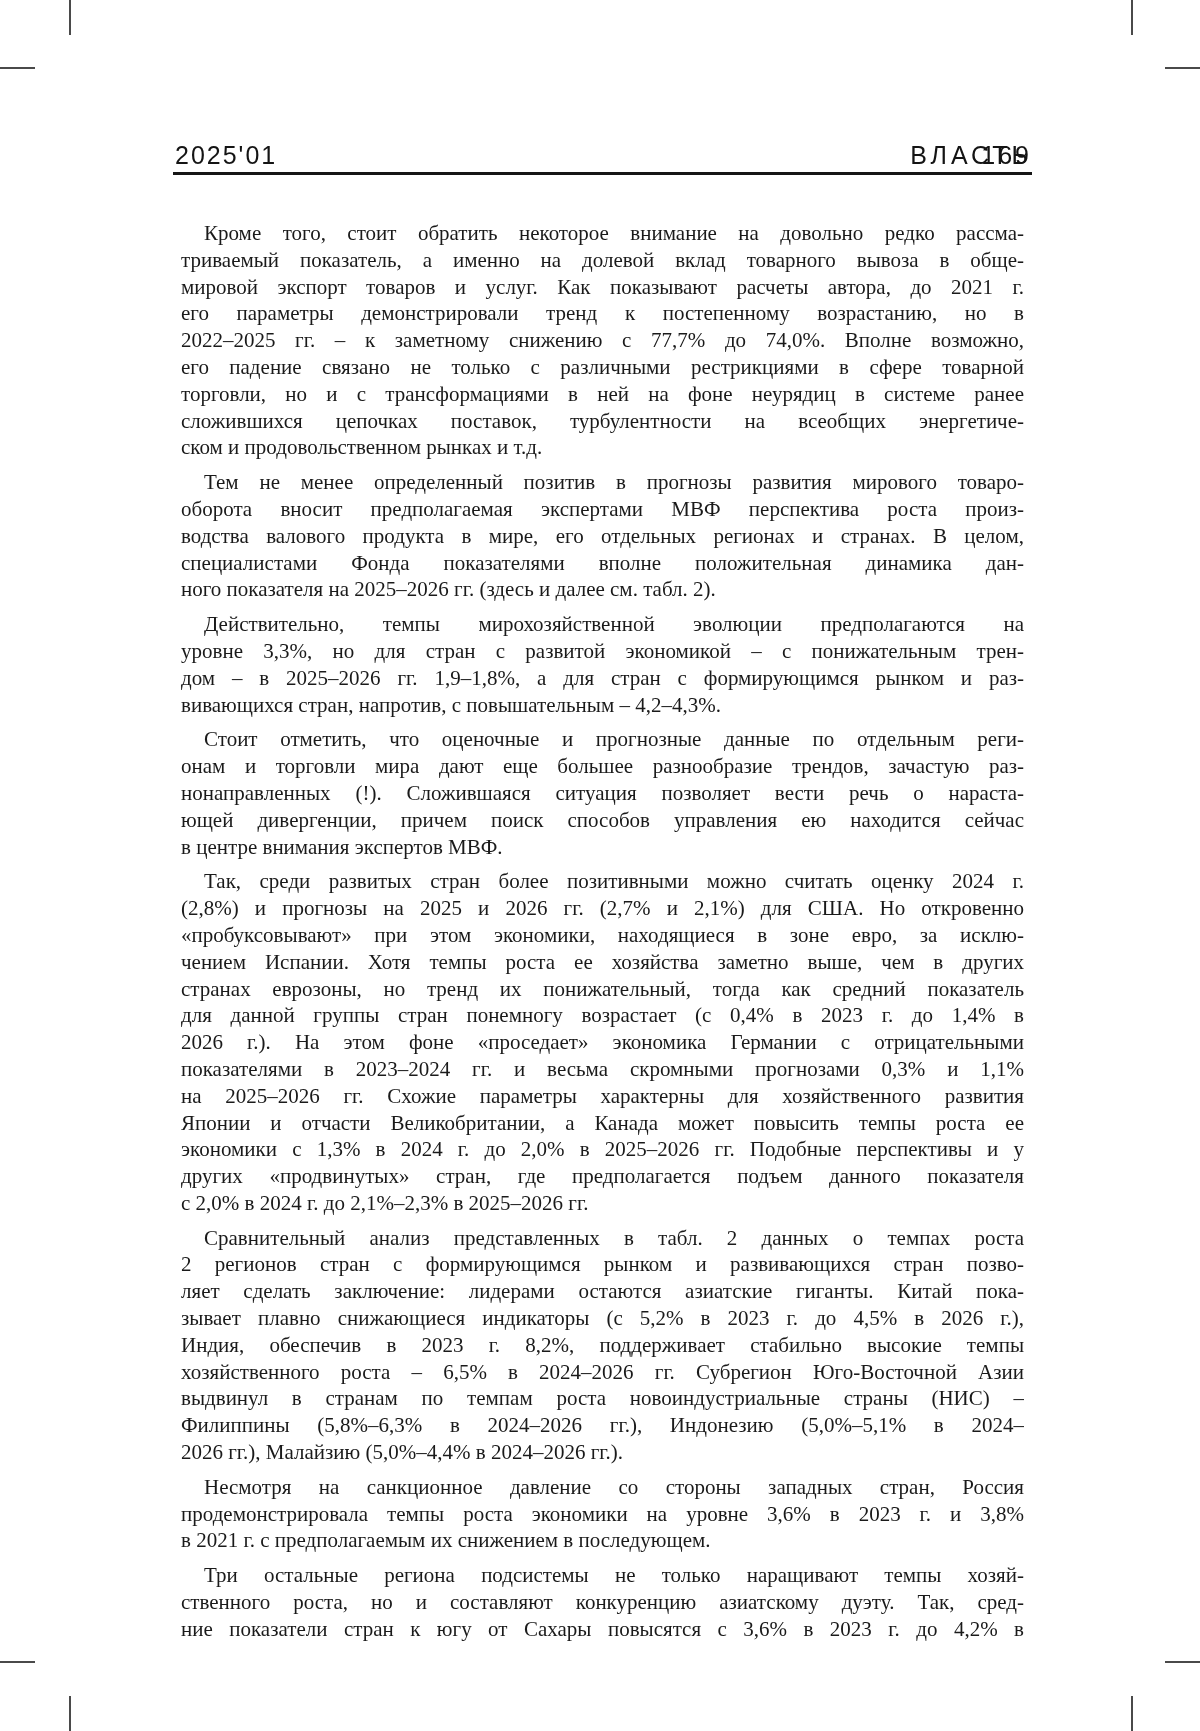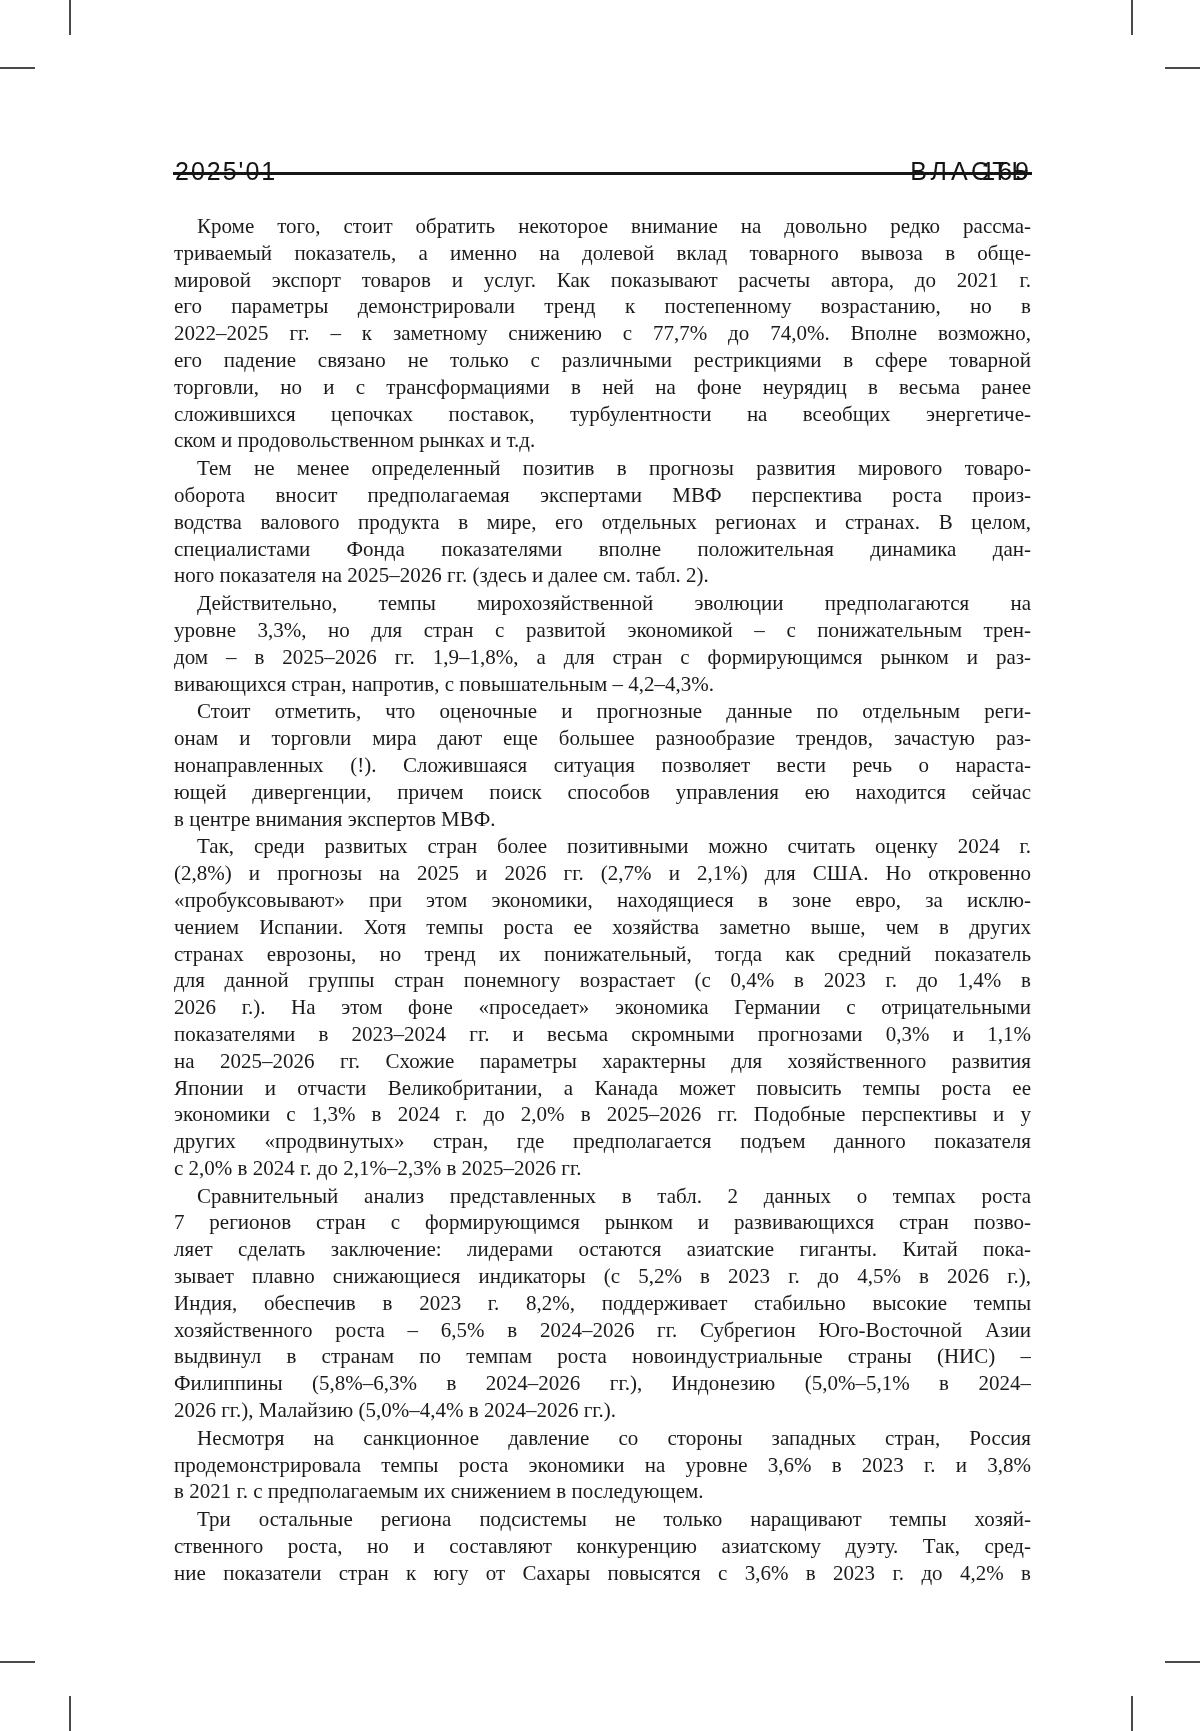--- a/index.html
+++ b/index.html
@@ -13,21 +13,21 @@
     color: #1a1a1a;
   }
 
   
   .crop { position: absolute; background: #4a4a4a; }
 
   
   #running-head {
     position: absolute;
     left: 173px;
-    top: 156px;
+    top: 140px;
     width: 859px;
     height: 30px;
     font-family: "Liberation Sans", sans-serif;
     font-size: 25px;
     letter-spacing: 2px;
     color: #141414;
   }
   #running-head .issue  { position: absolute; left: 2px;  bottom: 0; }
   #running-head .jtitle { position: absolute; left: 0; right: 0; bottom: 0; text-align: right; letter-spacing: 4px; }
   #running-head .pageno { position: absolute; right: 0; bottom: 0; letter-spacing: 3px; }
@@ -43,21 +43,21 @@
 
   
   #article-body {
     position: absolute;
     left: 173px;
     top: 212px;
     width: 859px;
     font-size: 21px;
     line-height: 26.8px;
   }
-  .para { margin: 1px; padding: 0; }
+  .para { margin: 8px; padding: 0; }
   .line {
     text-align: justify;
     text-align-last: justify;
     height: 26.8px;
     overflow: hidden;
     white-space: nowrap;       
   }
   .line { white-space: normal; } 
   .line.first { padding-left: 23px; }
   .line.last  { text-align-last: left; }
@@ -84,21 +84,21 @@
   <div id="head-rule"></div>
 
   <main id="article-body">
       <div class="para">
         <div class="line first">Кроме того, стоит обратить некоторое внимание на довольно редко рассма-</div>
         <div class="line">триваемый показатель, а именно на долевой вклад товарного вывоза в обще-</div>
         <div class="line">мировой экспорт товаров и услуг. Как показывают расчеты автора, до 2021 г.</div>
         <div class="line">его параметры демонстрировали тренд к постепенному возрастанию, но в</div>
         <div class="line">2022–2025 гг. – к заметному снижению с 77,7% до 74,0%. Вполне возможно,</div>
         <div class="line">его падение связано не только с различными рестрикциями в сфере товарной</div>
-        <div class="line">торговли, но и с трансформациями в ней на фоне неурядиц в весьма ранее</div>
+        <div class="line">торговли, но и с трансформациями в ней на фоне неурядиц в системе ранее</div>
         <div class="line">сложившихся цепочках поставок, турбулентности на всеобщих энергетиче-</div>
         <div class="line last">ском и продовольственном рынках и т.д.</div>
       </div>
       <div class="para">
         <div class="line first">Тем не менее определенный позитив в прогнозы развития мирового товаро-</div>
         <div class="line">оборота вносит предполагаемая экспертами МВФ перспектива роста произ-</div>
         <div class="line">водства валового продукта в мире, его отдельных регионах и странах. В целом,</div>
         <div class="line">специалистами Фонда показателями вполне положительная динамика дан-</div>
         <div class="line last">ного показателя на 2025–2026 гг. (здесь и далее см. табл. 2).</div>
       </div>
@@ -125,21 +125,21 @@
         <div class="line">2026 г.). На этом фоне «проседает» экономика Германии с отрицательными</div>
         <div class="line">показателями в 2023–2024 гг. и весьма скромными прогнозами 0,3% и 1,1%</div>
         <div class="line">на 2025–2026 гг. Схожие параметры характерны для хозяйственного развития</div>
         <div class="line">Японии и отчасти Великобритании, а Канада может повысить темпы роста ее</div>
         <div class="line">экономики с 1,3% в 2024 г. до 2,0% в 2025–2026 гг. Подобные перспективы и у</div>
         <div class="line">других «продвинутых» стран, где предполагается подъем данного показателя</div>
         <div class="line last">с 2,0% в 2024 г. до 2,1%–2,3% в 2025–2026 гг.</div>
       </div>
       <div class="para">
         <div class="line first">Сравнительный анализ представленных в табл. 2 данных о темпах роста</div>
-        <div class="line">7 регионов стран с формирующимся рынком и развивающихся стран позво-</div>
+        <div class="line">2 регионов стран с формирующимся рынком и развивающихся стран позво-</div>
         <div class="line">ляет сделать заключение: лидерами остаются азиатские гиганты. Китай пока-</div>
         <div class="line">зывает плавно снижающиеся индикаторы (с 5,2% в 2023 г. до 4,5% в 2026 г.),</div>
         <div class="line">Индия, обеспечив в 2023 г. 8,2%, поддерживает стабильно высокие темпы</div>
         <div class="line">хозяйственного роста – 6,5% в 2024–2026 гг. Субрегион Юго-Восточной Азии</div>
         <div class="line">выдвинул в странам по темпам роста новоиндустриальные страны (НИС) –</div>
         <div class="line">Филиппины (5,8%–6,3% в 2024–2026 гг.), Индонезию (5,0%–5,1% в 2024–</div>
         <div class="line last">2026 гг.), Малайзию (5,0%–4,4% в 2024–2026 гг.).</div>
       </div>
       <div class="para">
         <div class="line first">Несмотря на санкционное давление со стороны западных стран, Россия</div>

